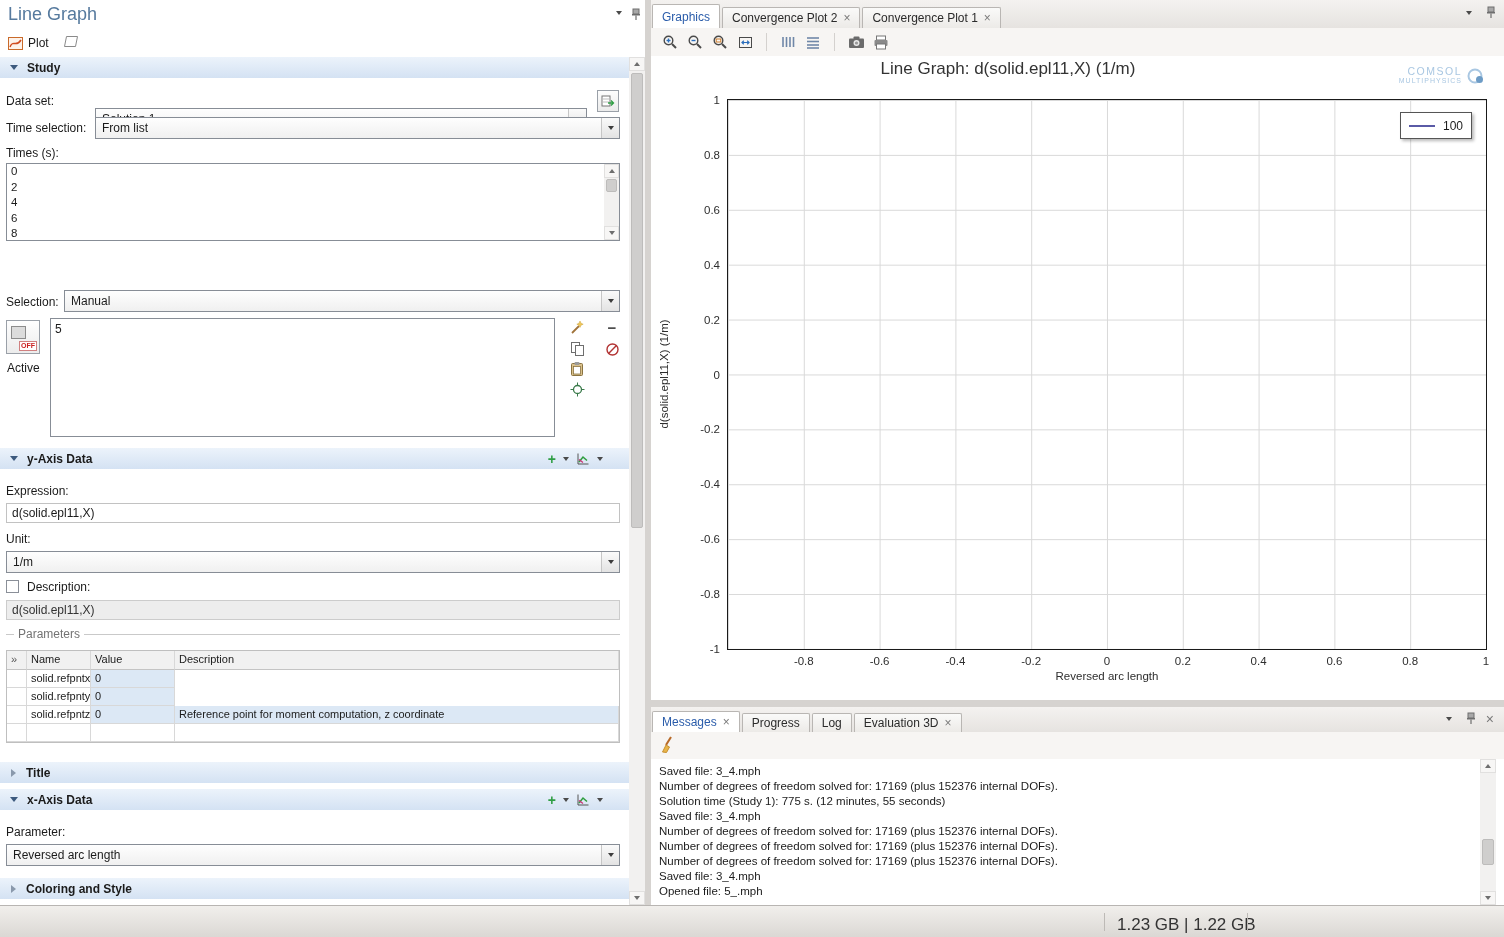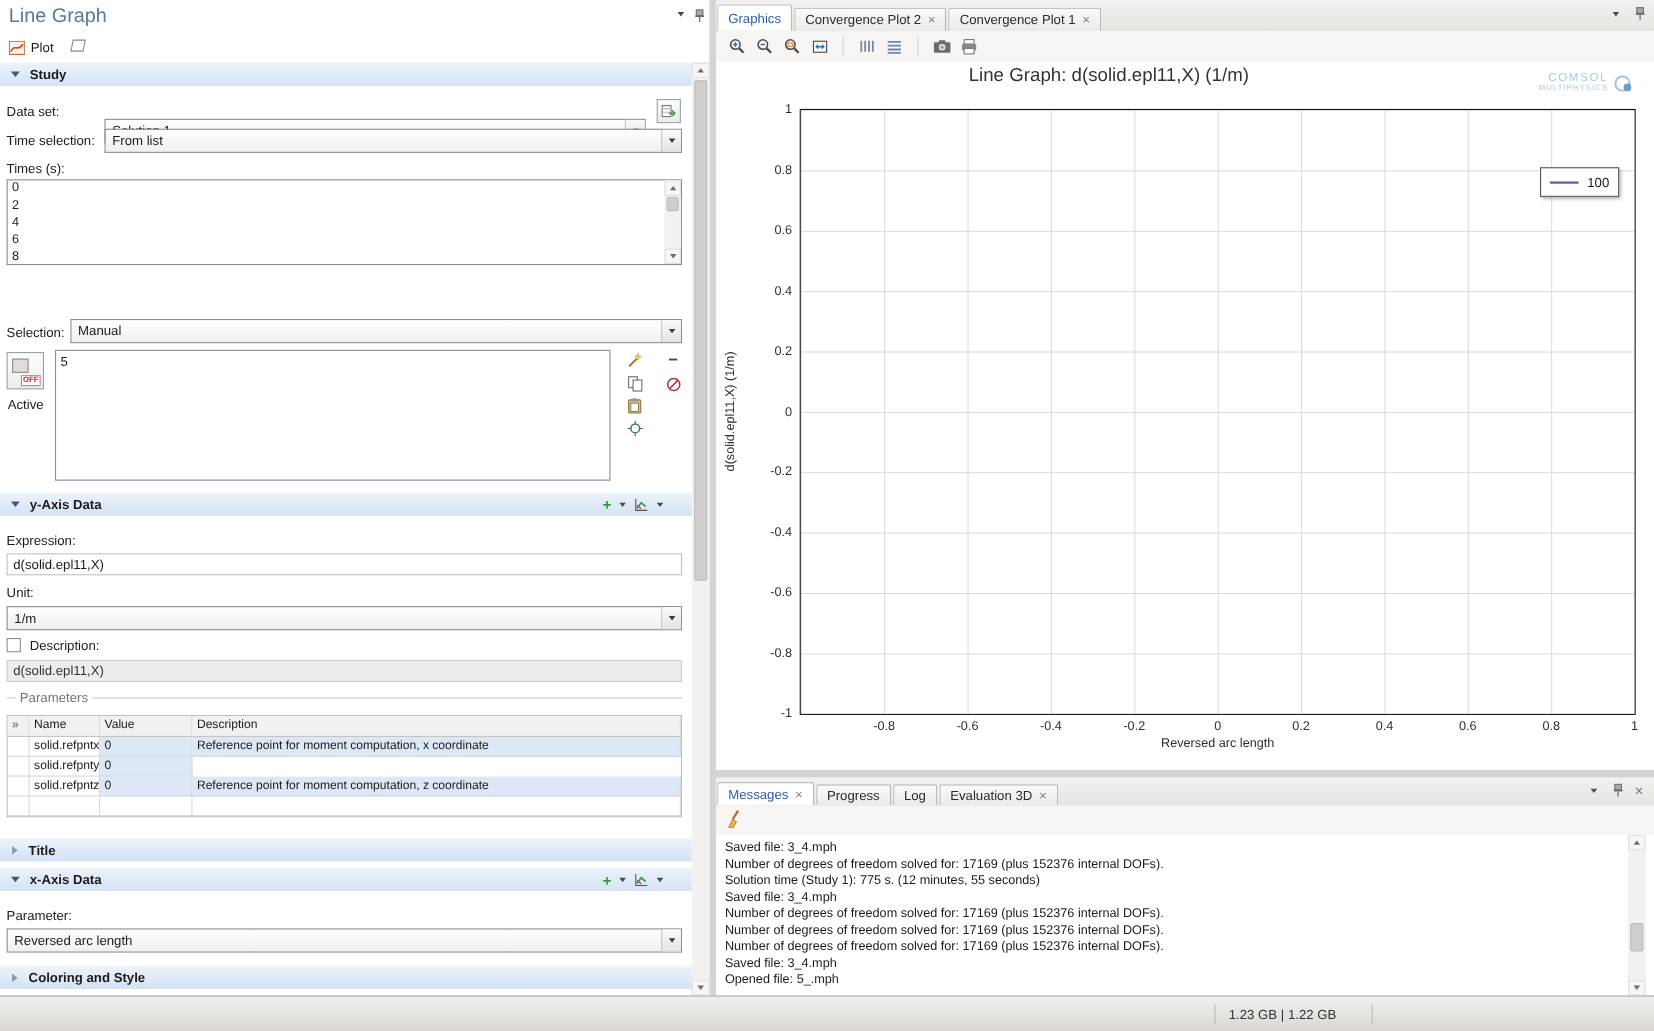--- a/index.html
+++ b/index.html
@@ -102,21 +102,21 @@
 
   .axes { position:absolute; left:76px; top:99px; width:760px; height:551px; box-sizing:border-box;
     border:1px solid #1a1a1a; background-color:#fff;
     background-image:linear-gradient(to right,#d9d9d9 1px,transparent 1px),
                      linear-gradient(to bottom,#d9d9d9 1px,transparent 1px);
     background-size:10% 10%; }
   .ytick { position:absolute; right:calc(100% + 8px); transform:translateY(-50%); font-size:11.5px; color:#2e2e2e; }
   .xtick { position:absolute; top:calc(100% + 6px); transform:translateX(-50%); font-size:11.5px; color:#2e2e2e; }
   .legend { position:absolute; right:14px; top:12px; width:72px; height:27px; box-sizing:border-box;
     border:1px solid #555; background:#fff; box-shadow:2px 2px 3px rgba(0,0,0,.28);
-    display:flex; align-items:center; padding:0 8px; gap:8px;margin-top:40px; }
+    display:flex; align-items:center; padding:0 8px; gap:8px; }
   .legline { width:26px; height:2px; background:#5a5aa6; }
   .plot-title { position:absolute; top:59px; left:357px; transform:translateX(-50%);
     font-size:17px; color:#333; white-space:nowrap; }
   .xlab { position:absolute; top:670px; left:456px; transform:translateX(-50%); font-size:11.5px; color:#2e2e2e; }
   .ylab { position:absolute; left:13px; top:374px; transform:translate(-50%,-50%) rotate(-90deg);
     white-space:nowrap; font-size:11.5px; color:#2e2e2e; }
   .logo { position:absolute; right:20px; top:66px; display:flex; align-items:center; gap:5px; }
   .logo-text { text-align:right; color:#a9c7e2; line-height:10px; }
   .logo-l1 { font-size:10.5px; letter-spacing:1.5px; }
   .logo-l2 { font-size:7px; letter-spacing:1px; }
@@ -308,21 +308,20 @@
       <div class="prow phead">
         <div class="pcell"><span style="color:#555">»</span></div>
         <div class="pcell">Name</div>
         <div class="pcell">Value</div>
         <div class="pcell">Description</div>
       </div>
       <div class="prow">
         <div class="pcell"></div>
         <div class="pcell">solid.refpntx</div>
         <div class="pcell tint">0</div>
-        <div class="pcell tint">Reference point for moment computation, x coordinate</div>
       </div>
       <div class="prow">
         <div class="pcell"></div>
         <div class="pcell">solid.refpnty</div>
         <div class="pcell tint">0</div>
       </div>
       <div class="prow">
         <div class="pcell"></div>
         <div class="pcell">solid.refpntz</div>
         <div class="pcell tint">0</div>
@@ -569,17 +568,17 @@
         </div>
       <div class="sb-thumb" style="top:80px;height:26px"></div>
       <div class="sb-btn" style="bottom:0;top:auto">
           <i class="tri-dn-s"></i>
         </div>
     </div>
   </div>
 
   <div id="statusbar">
     <span class="sdiv" style="left:1104px"></span>
-    <span class="abs" style="left:1117px;top:9px;font-size:12px;color:#333">1.23 GB | 1.22 GB</span>
+    <span class="abs" style="left:1117px;top:9px;font-size:17px;color:#333">1.23 GB | 1.22 GB</span>
     <span class="sdiv" style="left:1247px"></span>
   </div>
 
 </div>
 
 </body></html>

